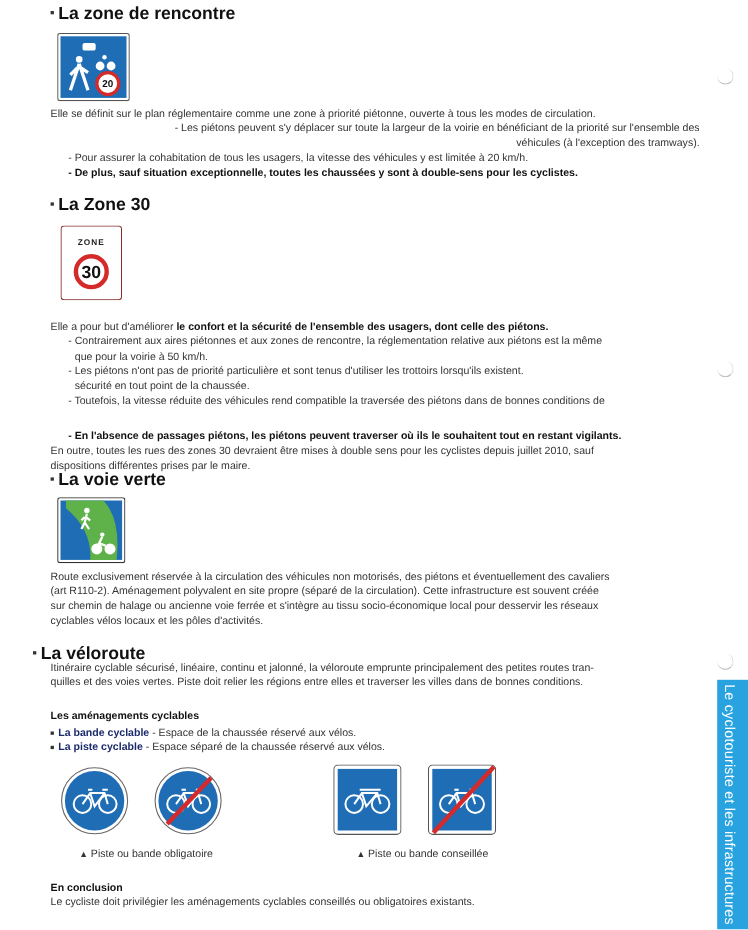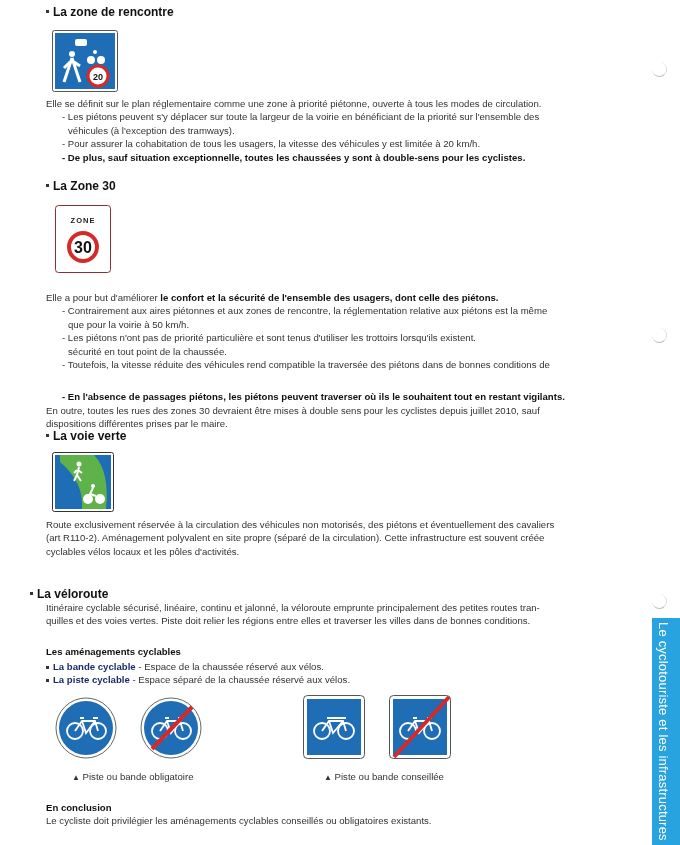--- a/index.html
+++ b/index.html
@@ -1,24 +1,24 @@
 <!DOCTYPE html>
 <html><head>
 <meta charset="utf-8">
 <style>
   html, body { margin: 0; padding: 0; }
   body {
     width: 680px; height: 845px; background: #ffffff; position: relative; overflow: hidden;
     font-family: "Liberation Sans", sans-serif; color: #222; font-size: 9.6px; line-height: 13.4px;
   }
   .abs { position: absolute; }
-  .h { font-weight: bold; font-size: 12px; color: #111; }
+  .h { font-weight: bold; font-size: 16px; color: #111; }
   .h .dot { display: inline-block; width: 3px; height: 3px; background: #333; margin-right: 4px; vertical-align: middle; position: relative; top: -1px; }
   .p { position: absolute; left: 46px; width: 590px; color: #333; }
-  .ind2 { padding-left: 28px; }
+  .ind2 { padding-left: 28px; text-align: right; }
   b { color: #111; }
   .bl { font-weight: bold; color: #1a2a6b; }
   .sign { position: absolute; }
   .sidebar {
     position: absolute; left: 652px; top: 618px; width: 28px; height: 227px; background: #29a3df;
   }
   .sidebar span {
     position: absolute; left: 5px; top: 4px; writing-mode: vertical-rl; color: #fff;
     font-size: 13px; letter-spacing: 0.2px; white-space: nowrap;
   }
@@ -82,20 +82,21 @@
   <path d="M27 15 L25 23 L22 29 M25 23 L29 29 M25 18 L22 21 M26 18 L30 21" stroke="#fff" stroke-width="2" fill="none"></path>
   <circle cx="41" cy="34" r="2" fill="#fff"></circle>
   <circle cx="36" cy="47" r="5" fill="#fff"></circle>
     <circle cx="48" cy="47" r="5" fill="#fff"></circle>
   <path d="M41 36 L38 42 L44 44" stroke="#fff" stroke-width="2" fill="none"></path>
 </svg>
 
 <div class="p" style="top:518px;">
   <div>Route exclusivement réservée à la circulation des véhicules non motorisés, des piétons et éventuellement des cavaliers</div>
   <div>(art R110-2). Aménagement polyvalent en site propre (séparé de la circulation). Cette infrastructure est souvent créée</div>
+  <div>sur chemin de halage ou ancienne voie ferrée et s'intègre au tissu socio-économique local pour desservir les réseaux</div>
   <div>cyclables vélos locaux et les pôles d'activités.</div>
 </div>
 
 <div class="abs h" style="left:30px; top:588px;"><span class="dot"></span><span>La véloroute</span></div>
 <div class="p" style="top:601px;">
   <div>Itinéraire cyclable sécurisé, linéaire, continu et jalonné, la véloroute emprunte principalement des petites routes tran-</div>
   <div>quilles et des voies vertes. Piste doit relier les régions entre elles et traverser les villes dans de bonnes conditions.</div>
 </div>
 
 <div class="abs" style="left:46px; top:645px; font-weight:bold; color:#111;">Les aménagements cyclables</div>

